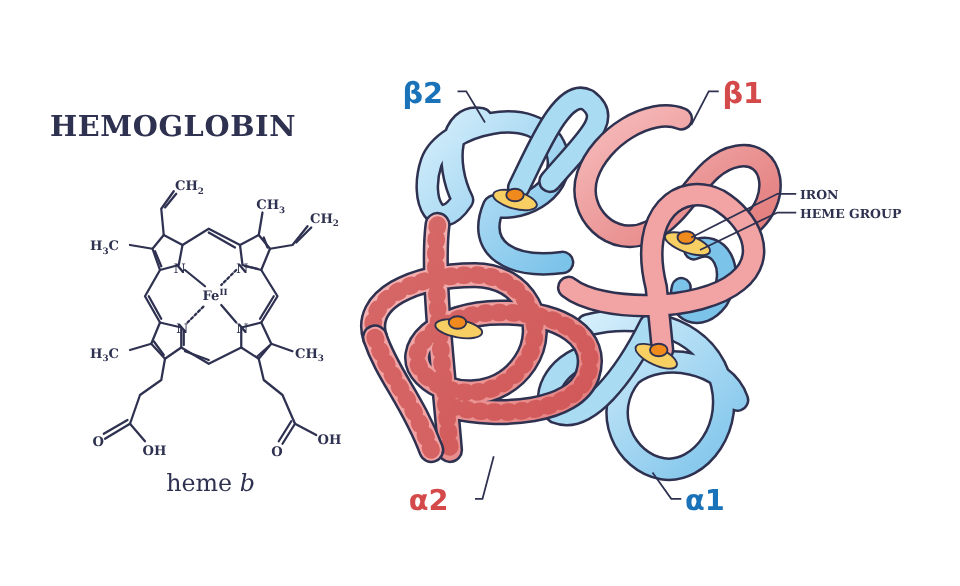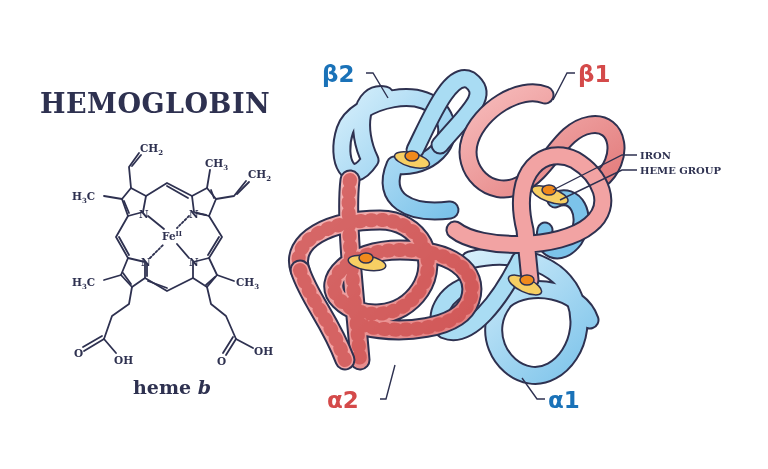--- a/index.html
+++ b/index.html
@@ -1,18 +1,18 @@
 <!DOCTYPE html>
 <html><head>
 <meta charset="utf-8">
 <style>
   html, body { margin:0; padding:0; background:#ffffff; }
   body { width:768px; height:469px; position:relative; overflow:hidden; font-family:"DejaVu Serif", serif; }
-  .title { position:absolute; left:40px; top:88px; font-family:"DejaVu Serif", serif; font-weight:bold; font-size:27px; color:#2e3150; letter-spacing:0.5px; }
-  .subtitle { position:absolute; left:133px; top:376px; font-family:"DejaVu Serif", serif; font-weight:bold; font-size:19px; color:#2e3150; }
+  .title { position:absolute; left:40px; top:88px; font-family:"DejaVu Serif", serif; font-weight:bold; font-size:23px; color:#2e3150; letter-spacing:0.5px; }
+  .subtitle { position:absolute; left:133px; top:376px; font-family:"DejaVu Serif", serif; font-weight:normal; font-size:19px; color:#2e3150; }
   .subtitle i { font-style:italic; }
   svg { position:absolute; left:0; top:0; }
   .atom { font-family:"DejaVu Serif", serif; font-weight:bold; font-size:10.5px; fill:#2e3150; }
   .sub { font-size:7px; }
   .chain-label { font-family:"DejaVu Sans", sans-serif; font-weight:bold; font-size:23px; }
   .callout { font-family:"DejaVu Serif", serif; font-weight:bold; font-size:10px; fill:#2e3150; }
 </style>
 </head>
 <body>
 

